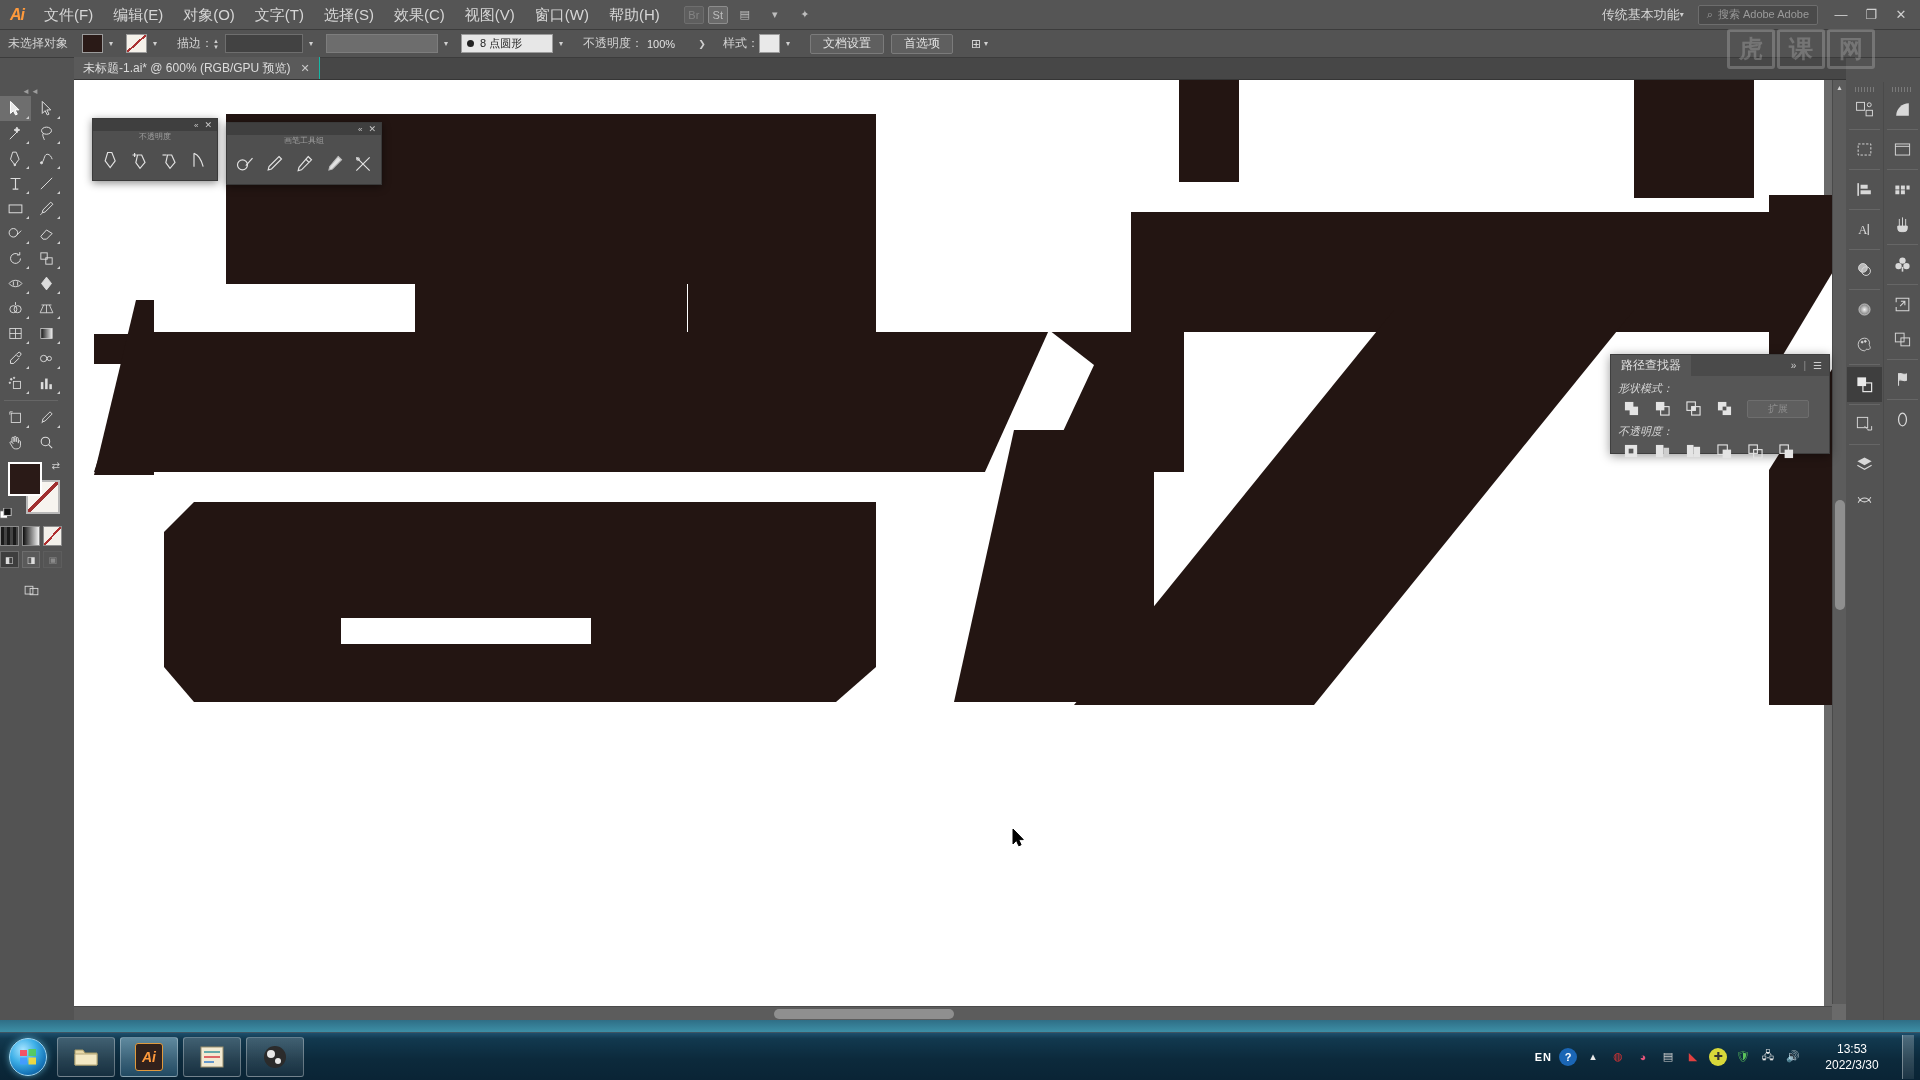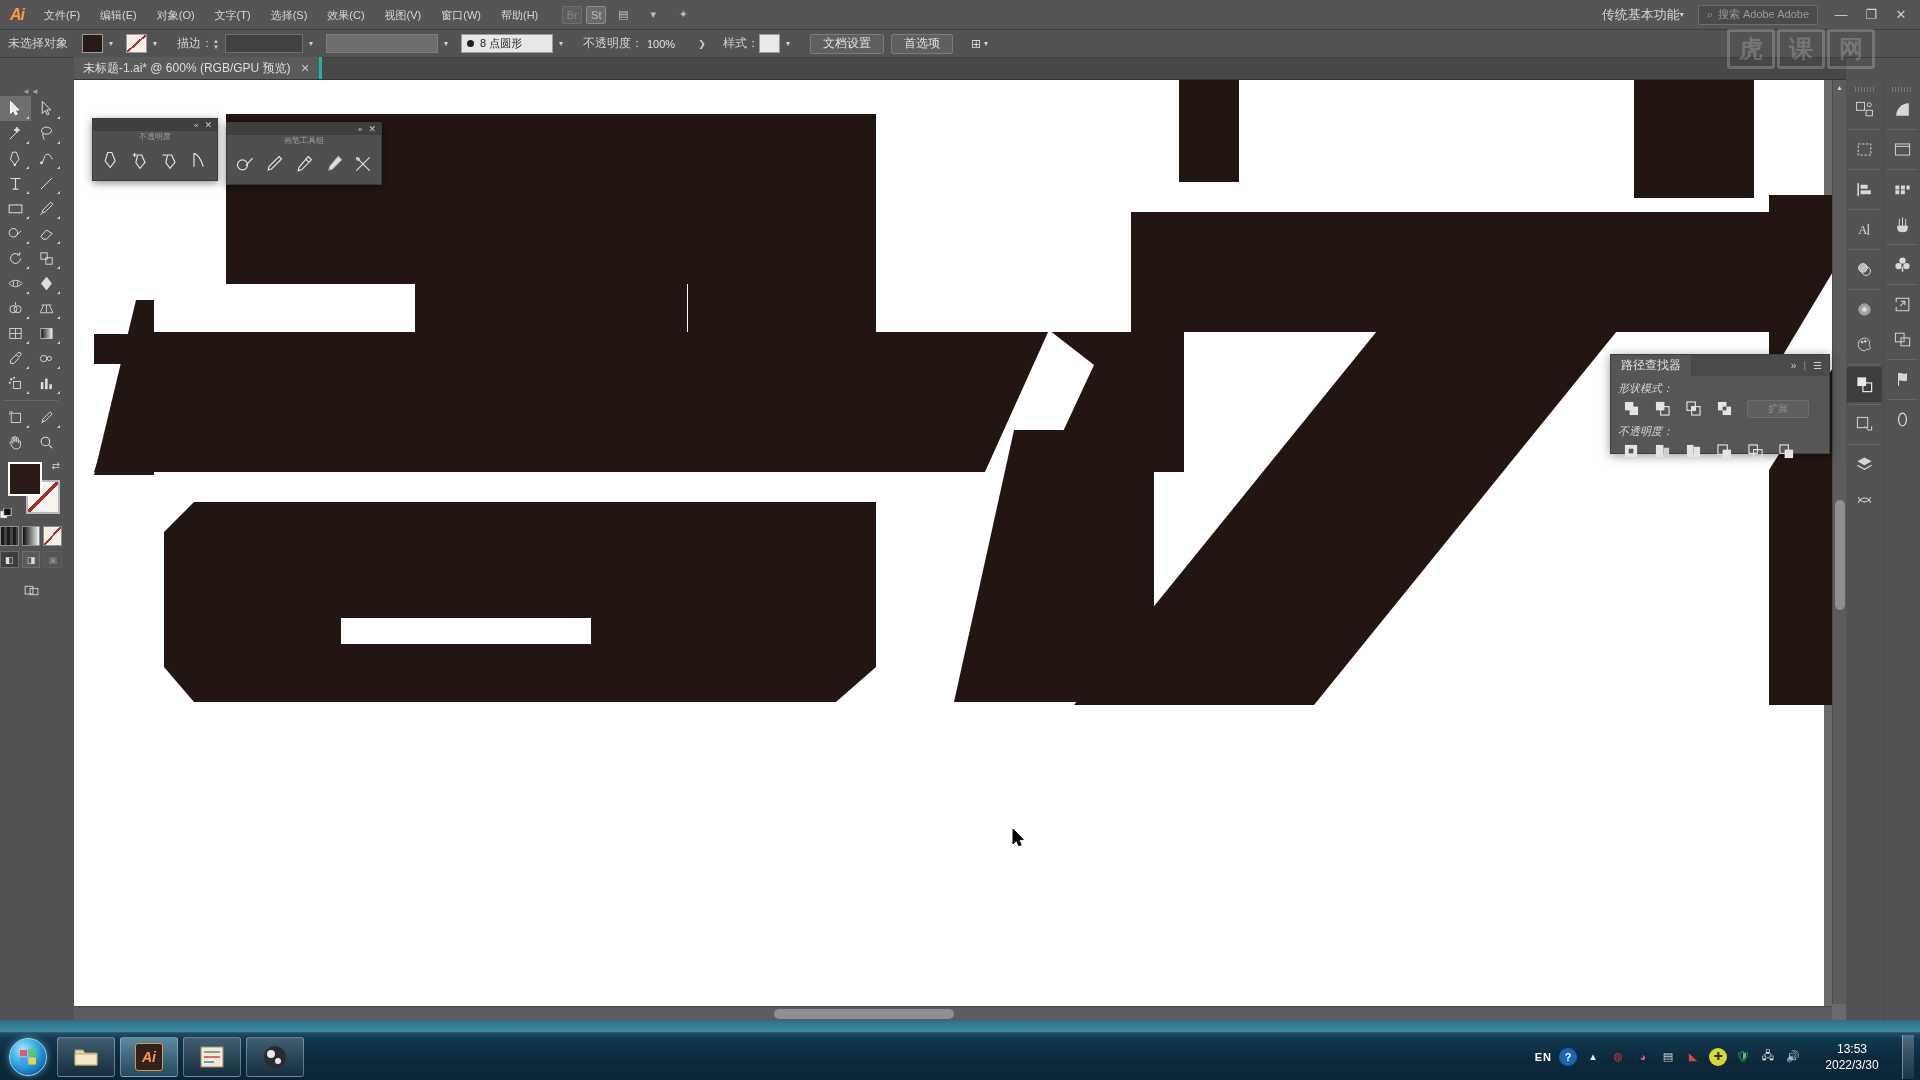--- a/index.html
+++ b/index.html
@@ -16,21 +16,21 @@
     position:absolute; left:0; top:0; width:1920px; height:30px;
     background:#555555; display:flex; align-items:center;
     border-bottom:1px solid #3c3c3c;
   }
   .ai-logo{
     width:34px; height:30px; display:flex; align-items:center; justify-content:center;
     font-weight:bold; font-size:16px; color:#ff9a3c; font-style:italic;
     letter-spacing:-1px;
   }
   .menu-item{
-    padding:0 10px; height:30px; line-height:30px; font-size:11px; color:#d6d6d6;
+    padding:0 10px; height:30px; line-height:30px; font-size:15px; color:#d6d6d6;
     white-space:nowrap; cursor:default;
   }
   .menubar-sep{ width:12px; }
   .mb-icon{
     width:26px;height:22px;margin:0 2px;display:flex;align-items:center;justify-content:center;
     font-size:11px;color:#bdbdbd;
   }
   .mb-icon.boxed{ border:1px solid #8d8d8d; background:#6a6a6a; border-radius:2px; width:20px;height:18px;}
   .mb-icon.dim{ opacity:.45;}
   .menubar-right{ margin-left:auto; display:flex; align-items:center; height:30px; padding-right:4px;}
@@ -105,21 +105,21 @@
   }
 
   
   .tabstrip{
     position:absolute; left:74px; top:58px; width:1772px; height:22px;
     background:#474747; display:flex; align-items:flex-end;
     border-bottom:1px solid #353535;
   }
   .doc-tab{
     height:22px; background:#5a5a5a; display:flex;align-items:center; gap:10px;
-    padding:0 9px; font-size:12px; color:#dcdcdc; border-right:3px solid #14b8a6;
+    padding:0 9px; font-size:12px; color:#dcdcdc; border-right:1px solid #14b8a6;
   }
   .tab-close{ font-size:11px; color:#c9c9c9;}
 
   
   .toolbar{
     position:absolute; left:0; top:82px; width:62px; height:950px;
     background:#535353; padding-top:4px;
   }
   .tb-handle{
     height:10px; display:flex;align-items:center;justify-content:center;

